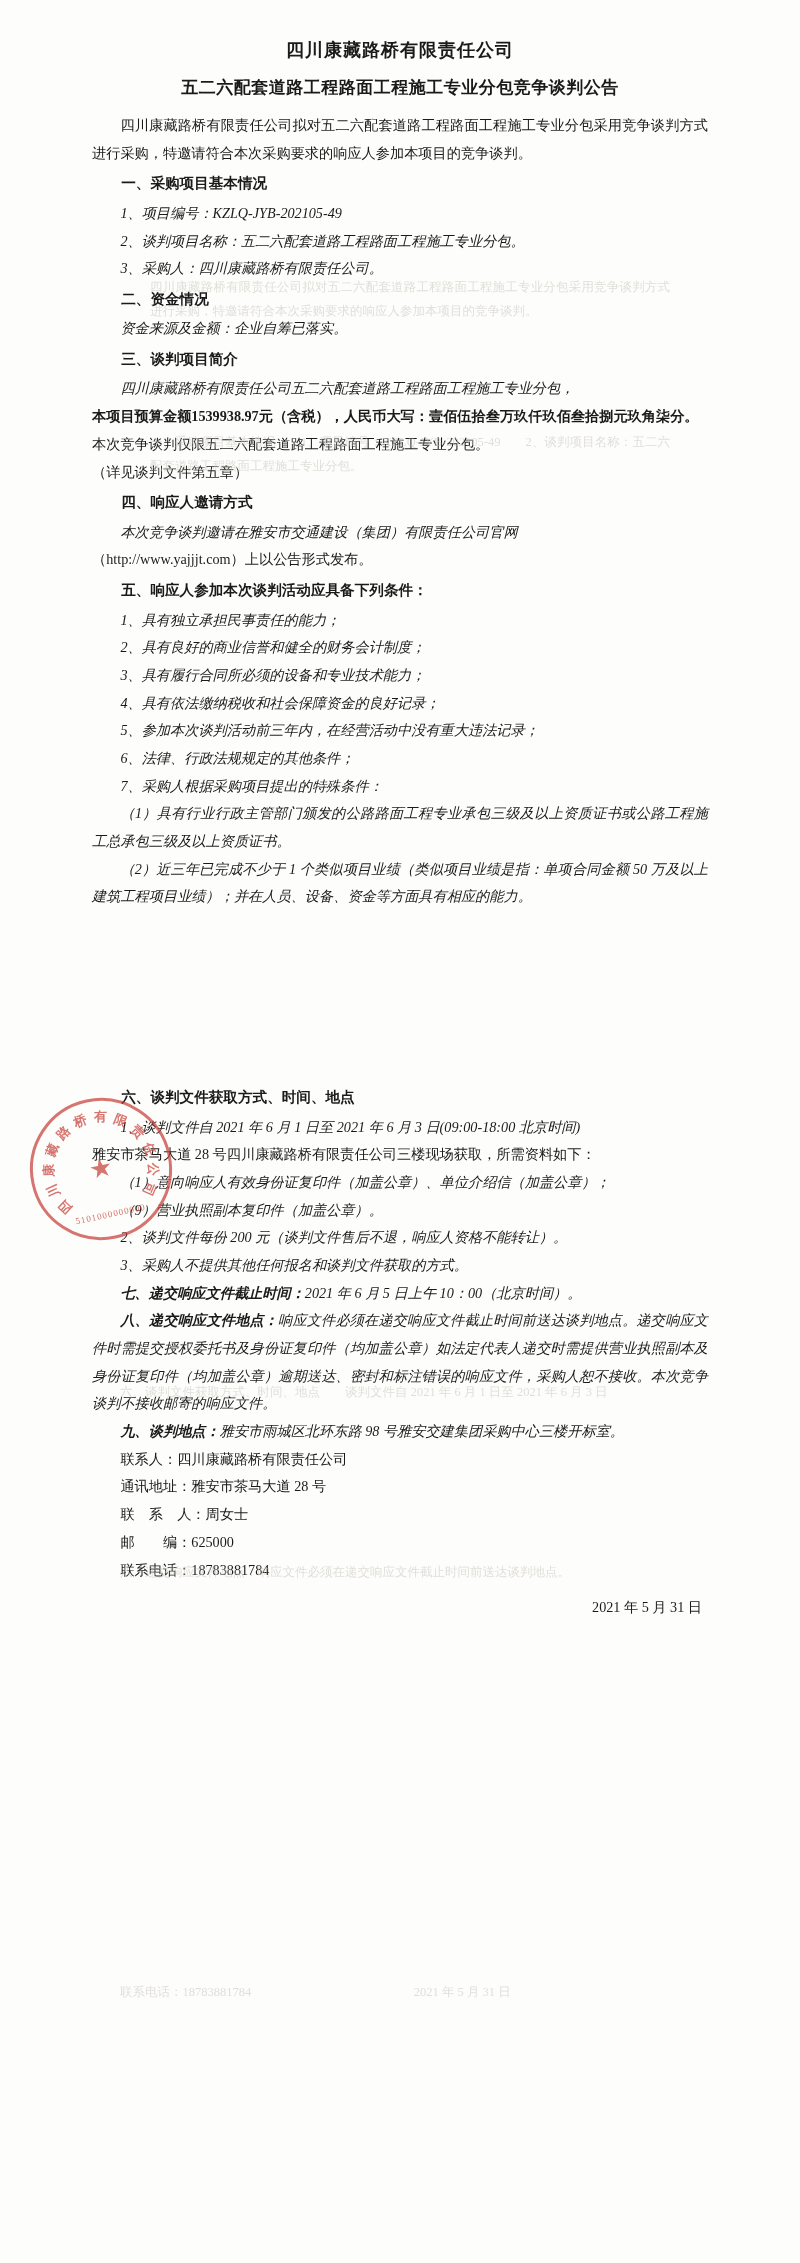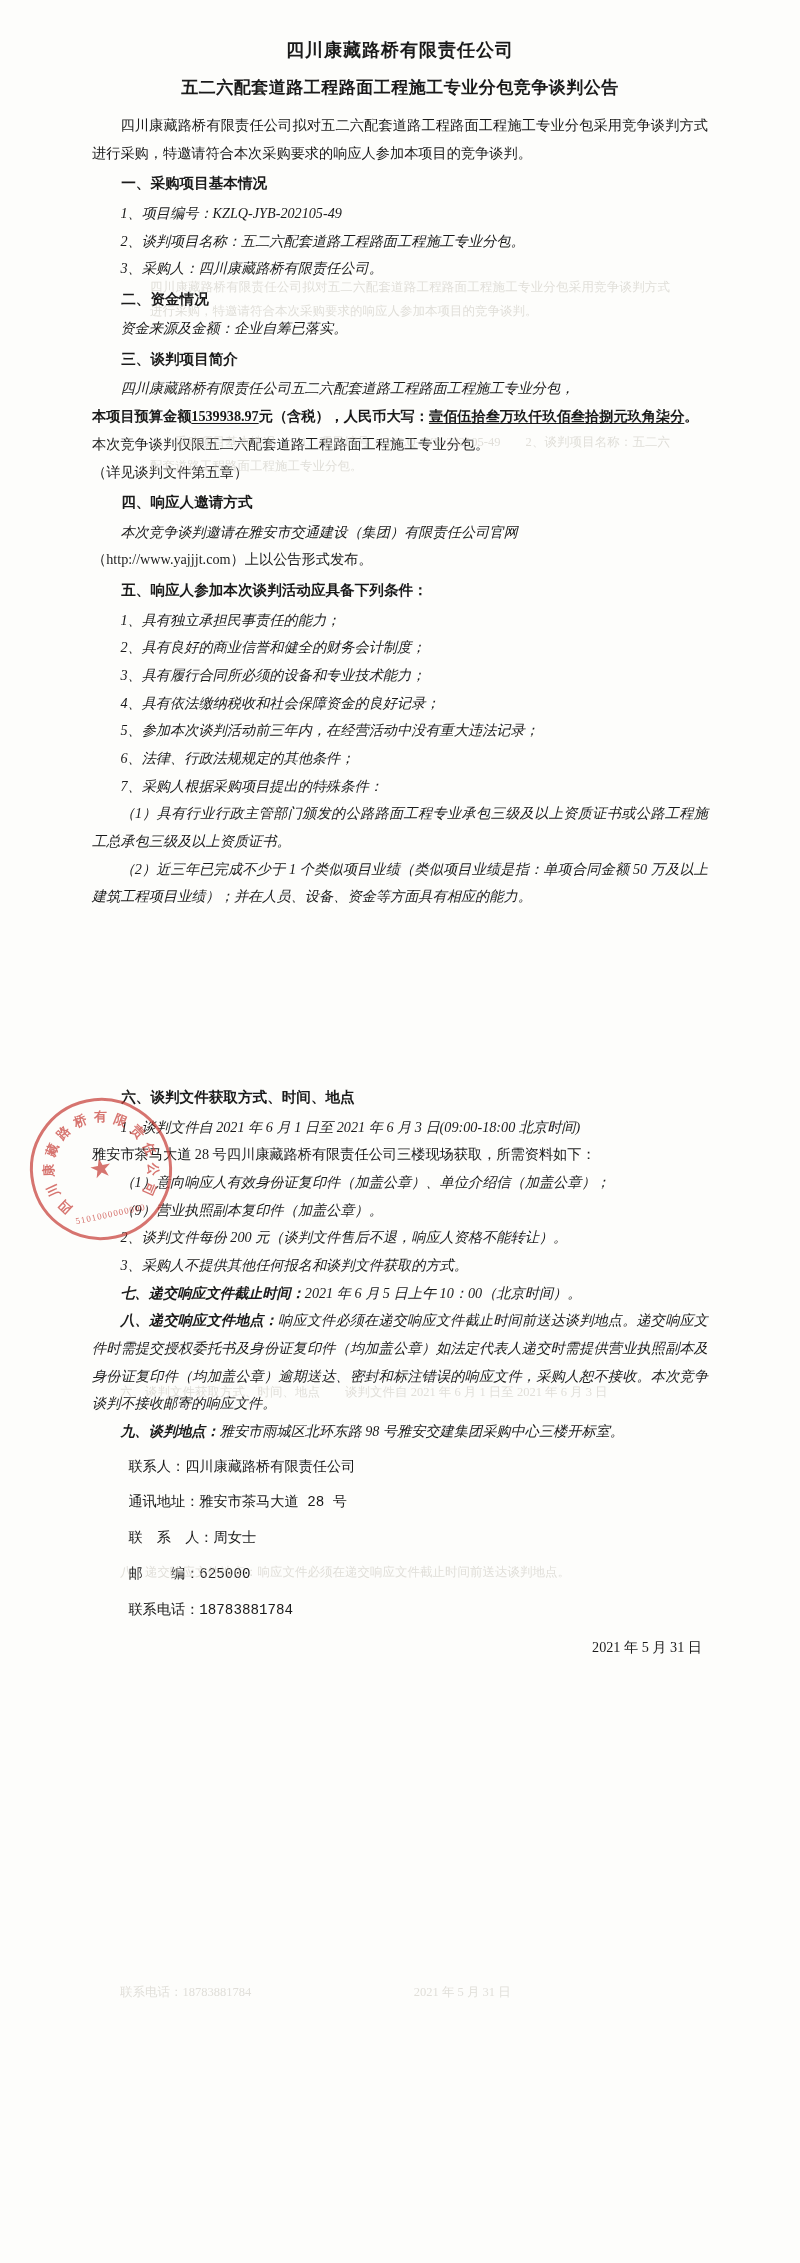--- a/index.html
+++ b/index.html
@@ -63,36 +63,34 @@
     font-style:italic;
   }
   .item-hang{
     font-size:14.2px;
     line-height:1.95;
     margin:0;
     text-indent:2em;
     text-align:justify;
   }
   .u{
-    text-decoration:underline;
     text-underline-offset:2px;
   }
   .b{font-weight:bold;}
   .date-line{
     font-size:14.2px;
     text-align:right;
     margin-top:14px;
     padding-right:6px;
   }
   .contact-line{
     font-size:14.2px;
     line-height:1.95;
-    margin:8px;
-    text-indent:2em;
-    font-family:Liberation Mono, monospace;
+    margin:0;
+    text-indent:2em;
   }
   
   .seal{
     position:absolute;
     left:30px;
     top:1098px;
     width:136px;
     height:136px;
     border:3px solid #c8403a;
     border-radius:50%;

